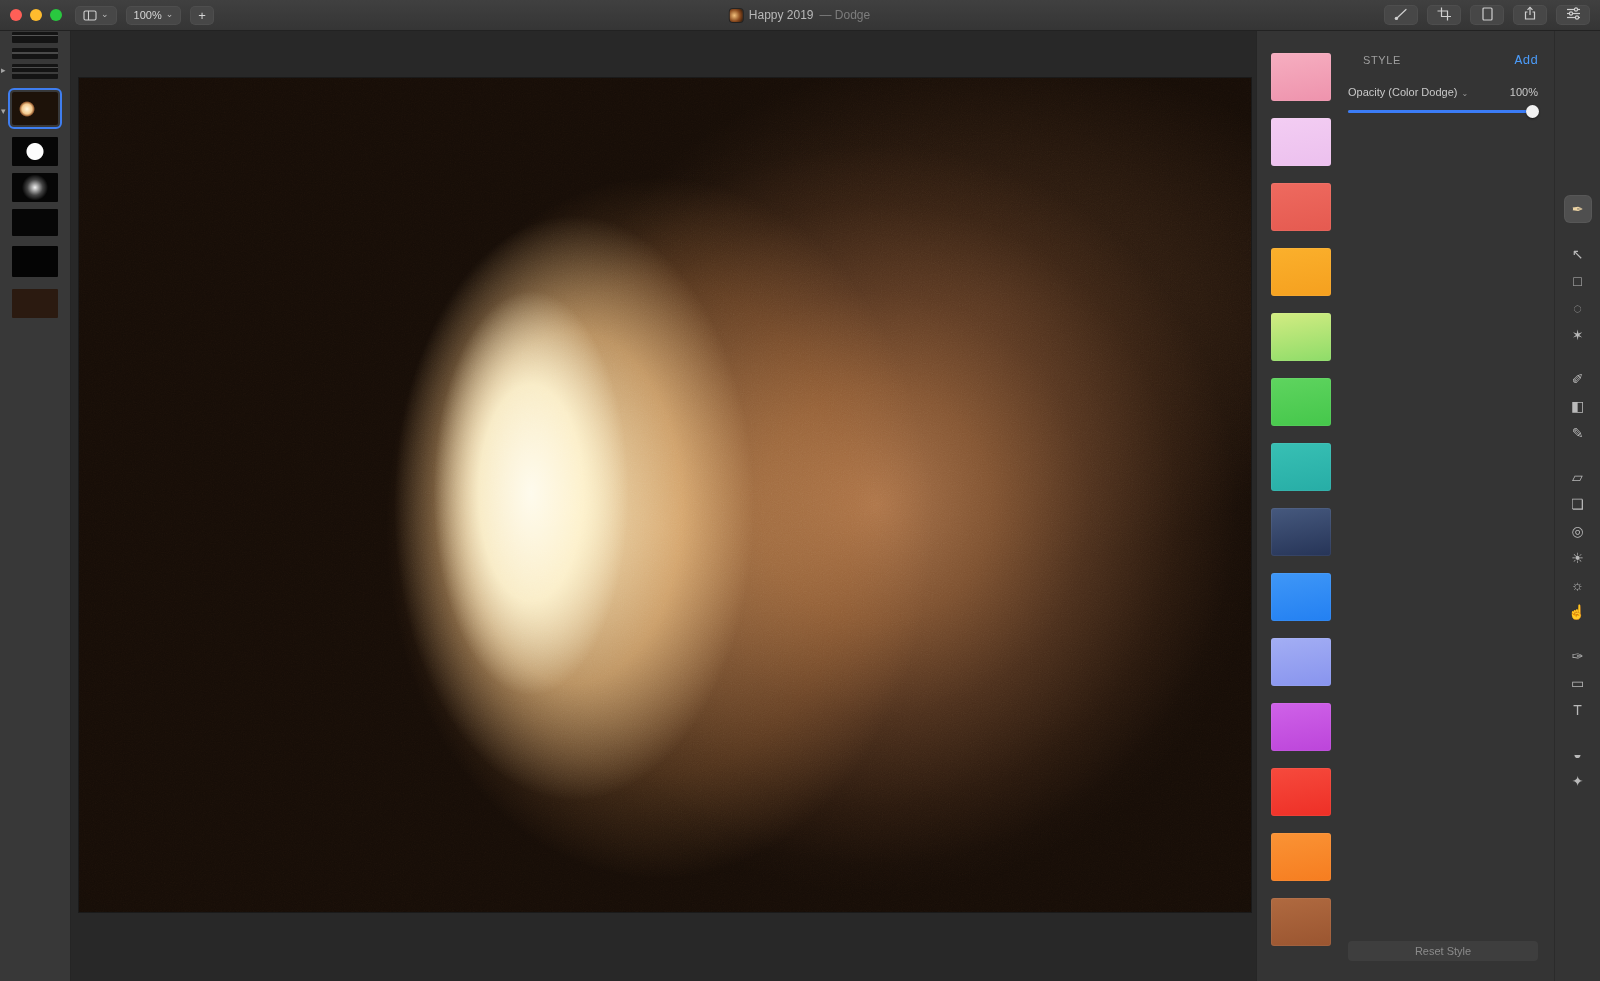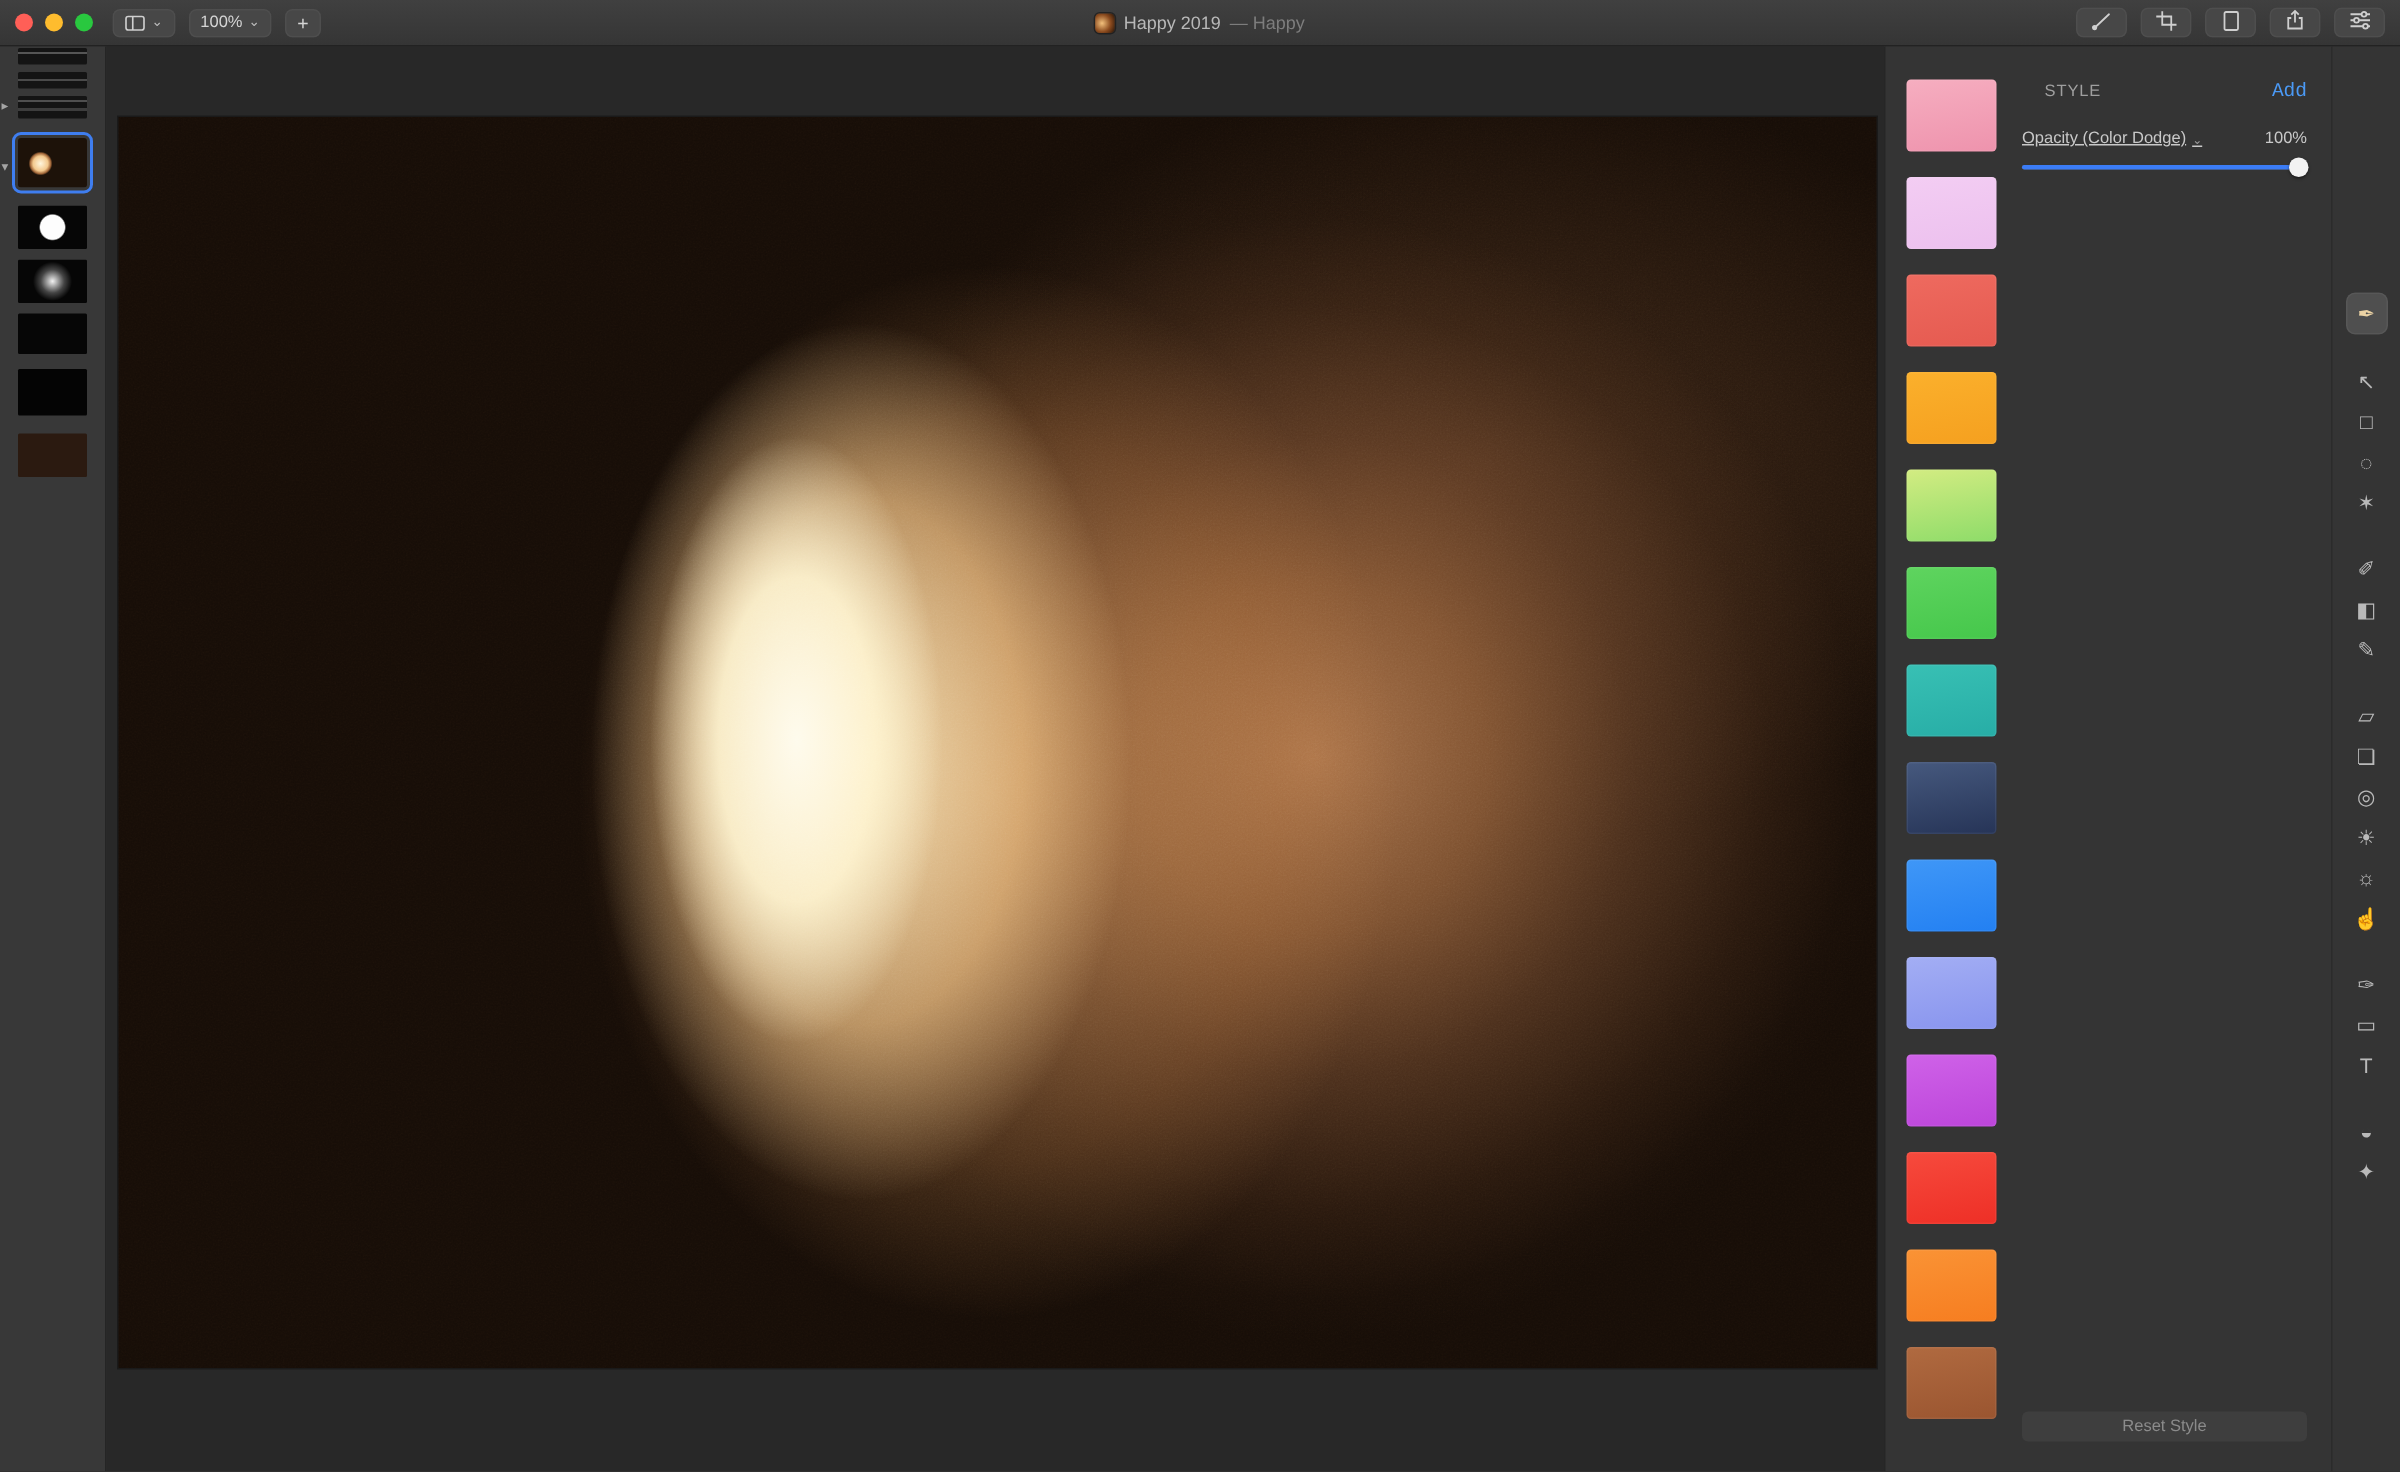--- a/index.html
+++ b/index.html
@@ -80,21 +80,21 @@
     background:radial-gradient(ellipse 130% 120% at 50% 45%, rgba(0,0,0,0) 55%, rgba(0,0,0,.28) 100%);pointer-events:none;}
   
   .right-region{width:343px;flex:none;background:#343434;border-left:1px solid #262626;display:flex;}
   .swatch-col{width:60px;flex:none;margin:22px 0 0 14px;display:flex;flex-direction:column;gap:17px;}
   .swatch{height:48px;flex:none;border-radius:3px;box-shadow:inset 0 0 0 1px rgba(255,255,255,.06);}
   .style-panel{flex:1;margin:0 16px 0 17px;position:relative;}
   .panel-header{display:flex;justify-content:space-between;align-items:baseline;margin-top:22px;font-size:11px;}
   .style-title{color:#9f9f9f;letter-spacing:.6px;margin-left:15px;}
   .add-link{color:#4b9af6;background:none;border:none;font-size:13px;padding:0;font-family:Liberation Mono, monospace;}
   .opacity-row{display:flex;justify-content:space-between;align-items:baseline;margin-top:18px;font-size:11px;color:#c9c9c9;}
-  .opacity-label{display:flex;align-items:flex-end;gap:4px;text-decoration:underline;}
+  .opacity-label{display:flex;align-items:flex-end;gap:4px;}
   .opacity-chev{font-size:8px;color:#9a9a9a;}
   .slider{margin-top:7px;position:relative;height:13px;}
   .slider-track{position:absolute;top:5px;left:0;right:0;height:3px;border-radius:2px;background:#565656;}
   .slider-fill{position:absolute;top:5px;left:0;height:3px;border-radius:2px;background:#3b7cf6;}
   .slider-knob{position:absolute;top:0;right:-1px;width:13px;height:13px;border-radius:50%;background:#f2f2f2;box-shadow:0 1px 2px rgba(0,0,0,.5);}
   .reset-btn{position:absolute;bottom:20px;left:0;right:0;height:20px;background:#3e3e3e;border:none;border-radius:4px;color:#8b8b8b;font-size:11px;}
   
   .tool-rail{width:45px;flex:none;border-left:1px solid #2b2b2b;padding-top:164px;display:flex;flex-direction:column;align-items:center;}
   .tool{width:27px;height:26px;flex:none;display:flex;align-items:center;justify-content:center;color:#b9b9b9;font-size:14px;margin-bottom:1px;border-radius:6px;}
   .tool.group-start{margin-top:17px;}
@@ -124,21 +124,21 @@
       <span>100%</span>
       <span class="chev">⌄</span>
     </button>
     <button class="tb-btn">
       <span style="font-size:13px;">+</span>
     </button>
 
     <div class="title-center">
       <span class="doc-icon"></span>
       <span>Happy 2019</span>
-      <span class="edited">— Happy</span>
+      <span class="edited">— Dodge</span>
     </div>
 
     <div class="tb-right">
       <button class="tb-icon-btn">
         <span>
           <svg width="16" height="14" viewBox="0 0 16 14">
               <path d="M4 11 L13 2.5" stroke-linecap="round"></path>
               <circle cx="3.4" cy="11.4" r="1.7" fill="#cfcfcf" stroke="none"></circle>
             </svg>
         </span>

